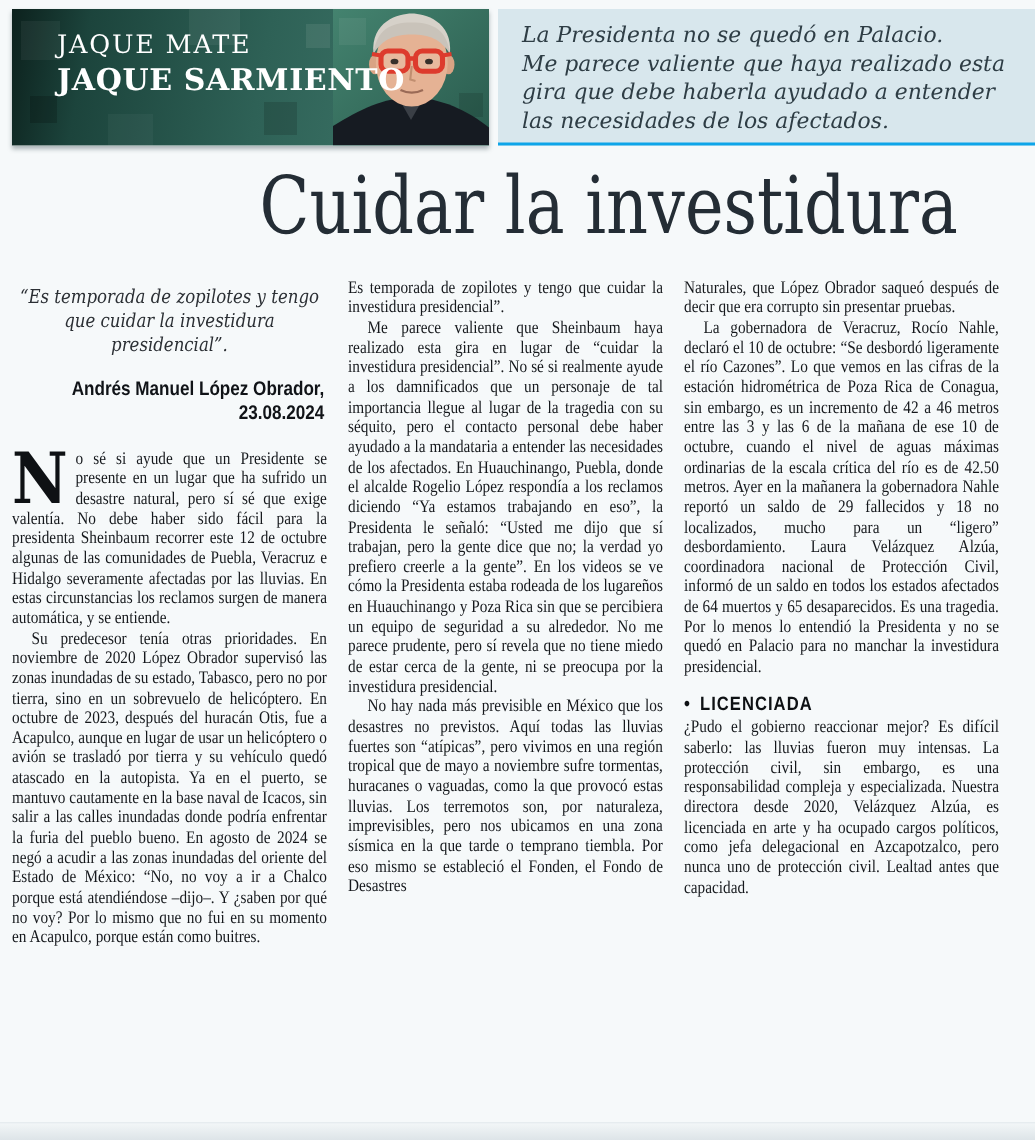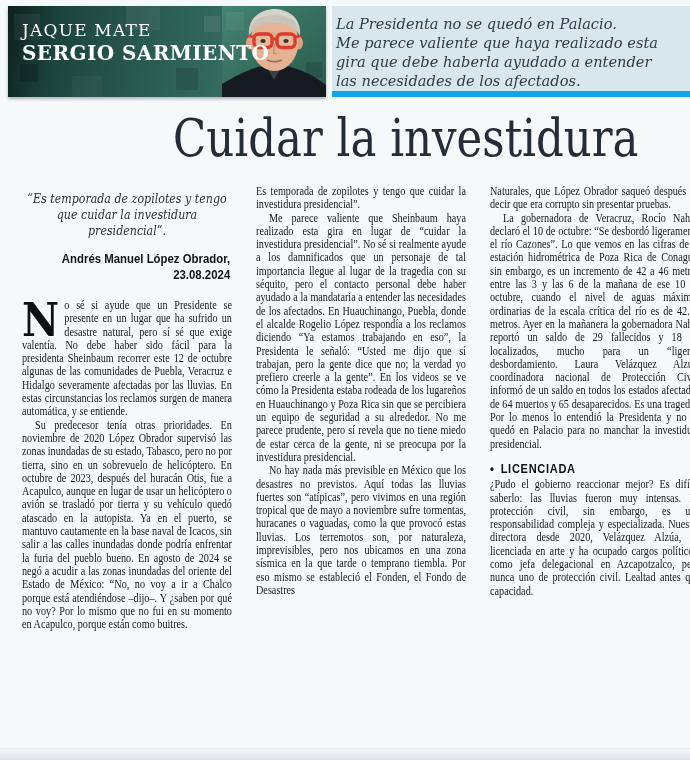--- a/index.html
+++ b/index.html
@@ -22,54 +22,54 @@
     box-shadow:0 2px 3px rgba(30,50,55,.35);
   }
   .banner .sq { position:absolute; }
   .sq1 { left:6px;  top:8px;  width:26px; height:26px; background:rgba(255,255,255,.05); }
   .sq2 { left:118px; top:-10px; width:34px; height:34px; background:rgba(255,255,255,.06); }
   .sq3 { left:168px; top:62px; width:22px; height:22px; background:rgba(0,0,0,.14); }
   .sq4 { left:12px; top:58px; width:18px; height:18px; background:rgba(0,0,0,.18); }
   .sq5 { left:196px; top:10px; width:16px; height:16px; background:rgba(255,255,255,.08); }
   .sq6 { left:64px; top:70px; width:30px; height:30px; background:rgba(255,255,255,.04); }
 
-  .banner-text { position:absolute; left:14px; top:14px; color:#ffffff;
+  .banner-text { position:absolute; left:30px; top:14px; color:#ffffff;
     font-family:"DejaVu Serif","Liberation Serif",serif; z-index:2; }
   .kicker  { font-size:17px; letter-spacing:1.2px; font-weight:400; }
   .author  { font-size:20px; letter-spacing:.4px; font-weight:bold; margin-top:1px; }
   .website { font-size:13px; letter-spacing:.3px; margin-top:3px; font-weight:400; }
 
   .portrait { position:absolute; right:0; top:0; width:104px; height:91px; z-index:1; }
 
   .quote-box {
     flex:1; height:91px; margin-left:6px;
     background:#d8e7ed;
-    border-bottom:6px solid #0ea5e9;
-    padding:8px 16px 0 4px;
+    border-bottom:2px solid #0ea5e9;
+    padding:8px 16px 0 16px;
   }
   .quote-text {
     font-family:"DejaVu Serif","Liberation Serif",serif;
     font-style:italic; font-size:14.6px; line-height:19px;
     color:#2e3d45; white-space:pre-line;
   }
 
   
   .headline-wrap { text-align:right; margin-top:12px; height:62px; }
   .headline {
     display:inline-block;
     font-family:"DejaVu Serif","Liberation Serif",serif;
     font-size:53px; line-height:58px; color:#242d35;
     transform:scaleX(.82); transform-origin:center top;
     letter-spacing:0px; font-weight:500; white-space:nowrap;
   }
 
   
-  .columns { display:flex; padding:14px 12px 0 22px; height:566px; overflow:hidden; }
+  .columns { display:flex; padding:14px 12px 0 8px; height:566px; overflow:hidden; }
   .col { width:210px; flex:0 0 210px; }
-  .col + .col { margin-left:24px; }
+  .col + .col { margin-left:14px; }
   .col-inner {
     width:243px; transform:scaleX(.864); transform-origin:left top;
     font-size:11.8px; line-height:13.3px; text-align:justify;
     hyphens:auto; -webkit-hyphens:auto;
   }
   .col-inner p { margin:0; }
   p.indent { text-indent:15px; }
 
   .epigraph {
     font-family:"DejaVu Serif","Liberation Serif",serif;
@@ -112,21 +112,21 @@
     <div>
       <div class="sq sq1"></div>
         <div class="sq sq2"></div>
         <div class="sq sq3"></div>
       <div class="sq sq4"></div>
         <div class="sq sq5"></div>
         <div class="sq sq6"></div>
     </div>
     <div class="banner-text">
       <div class="kicker">JAQUE MATE</div>
-      <div class="author">SERGIO SARMIENTO</div>
+      <div class="author">JAQUE SARMIENTO</div>
     </div>
     <svg class="portrait" viewBox="0 0 104 91" preserveAspectRatio="xMidYMid slice">
       <defs>
         <linearGradient id="pbg" x1="0" y1="0" x2="1" y2="1">
           <stop offset="0" stop-color="#44836f"></stop>
           <stop offset="1" stop-color="#295a4d"></stop>
         </linearGradient>
       </defs>
       <rect x="0" y="0" width="104" height="91" fill="url(#pbg)"></rect>
       <rect x="4" y="6" width="18" height="18" fill="rgba(255,255,255,.06)"></rect>

